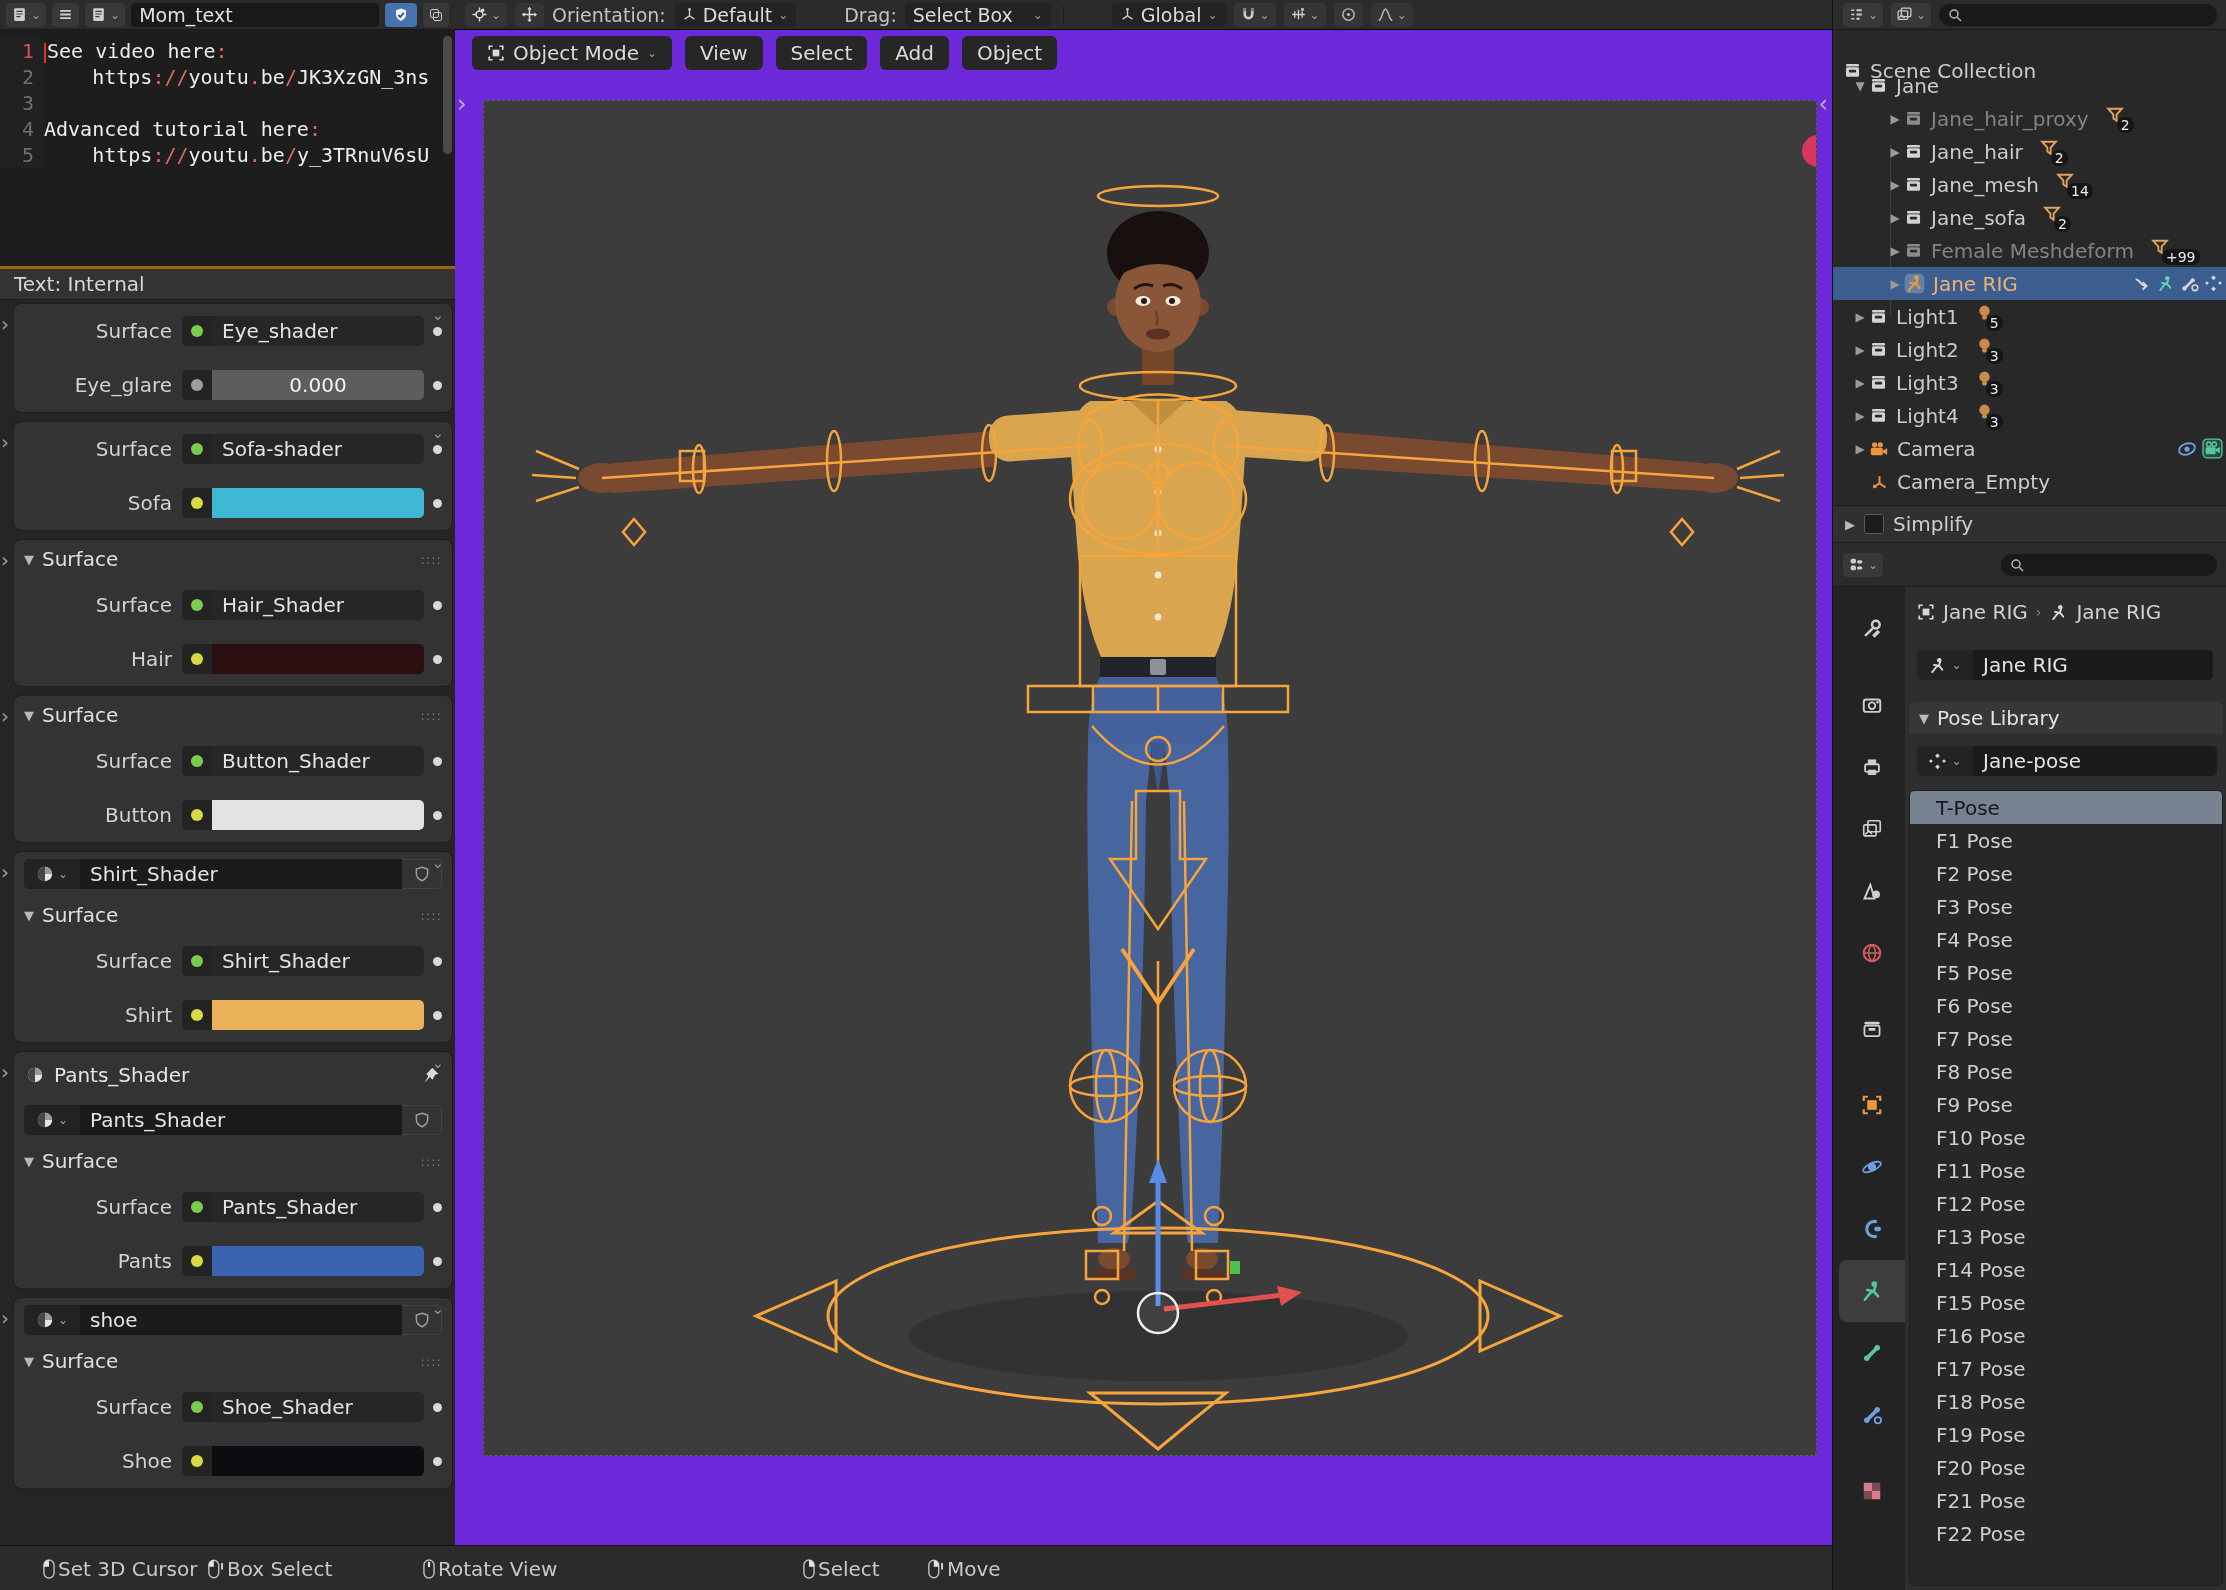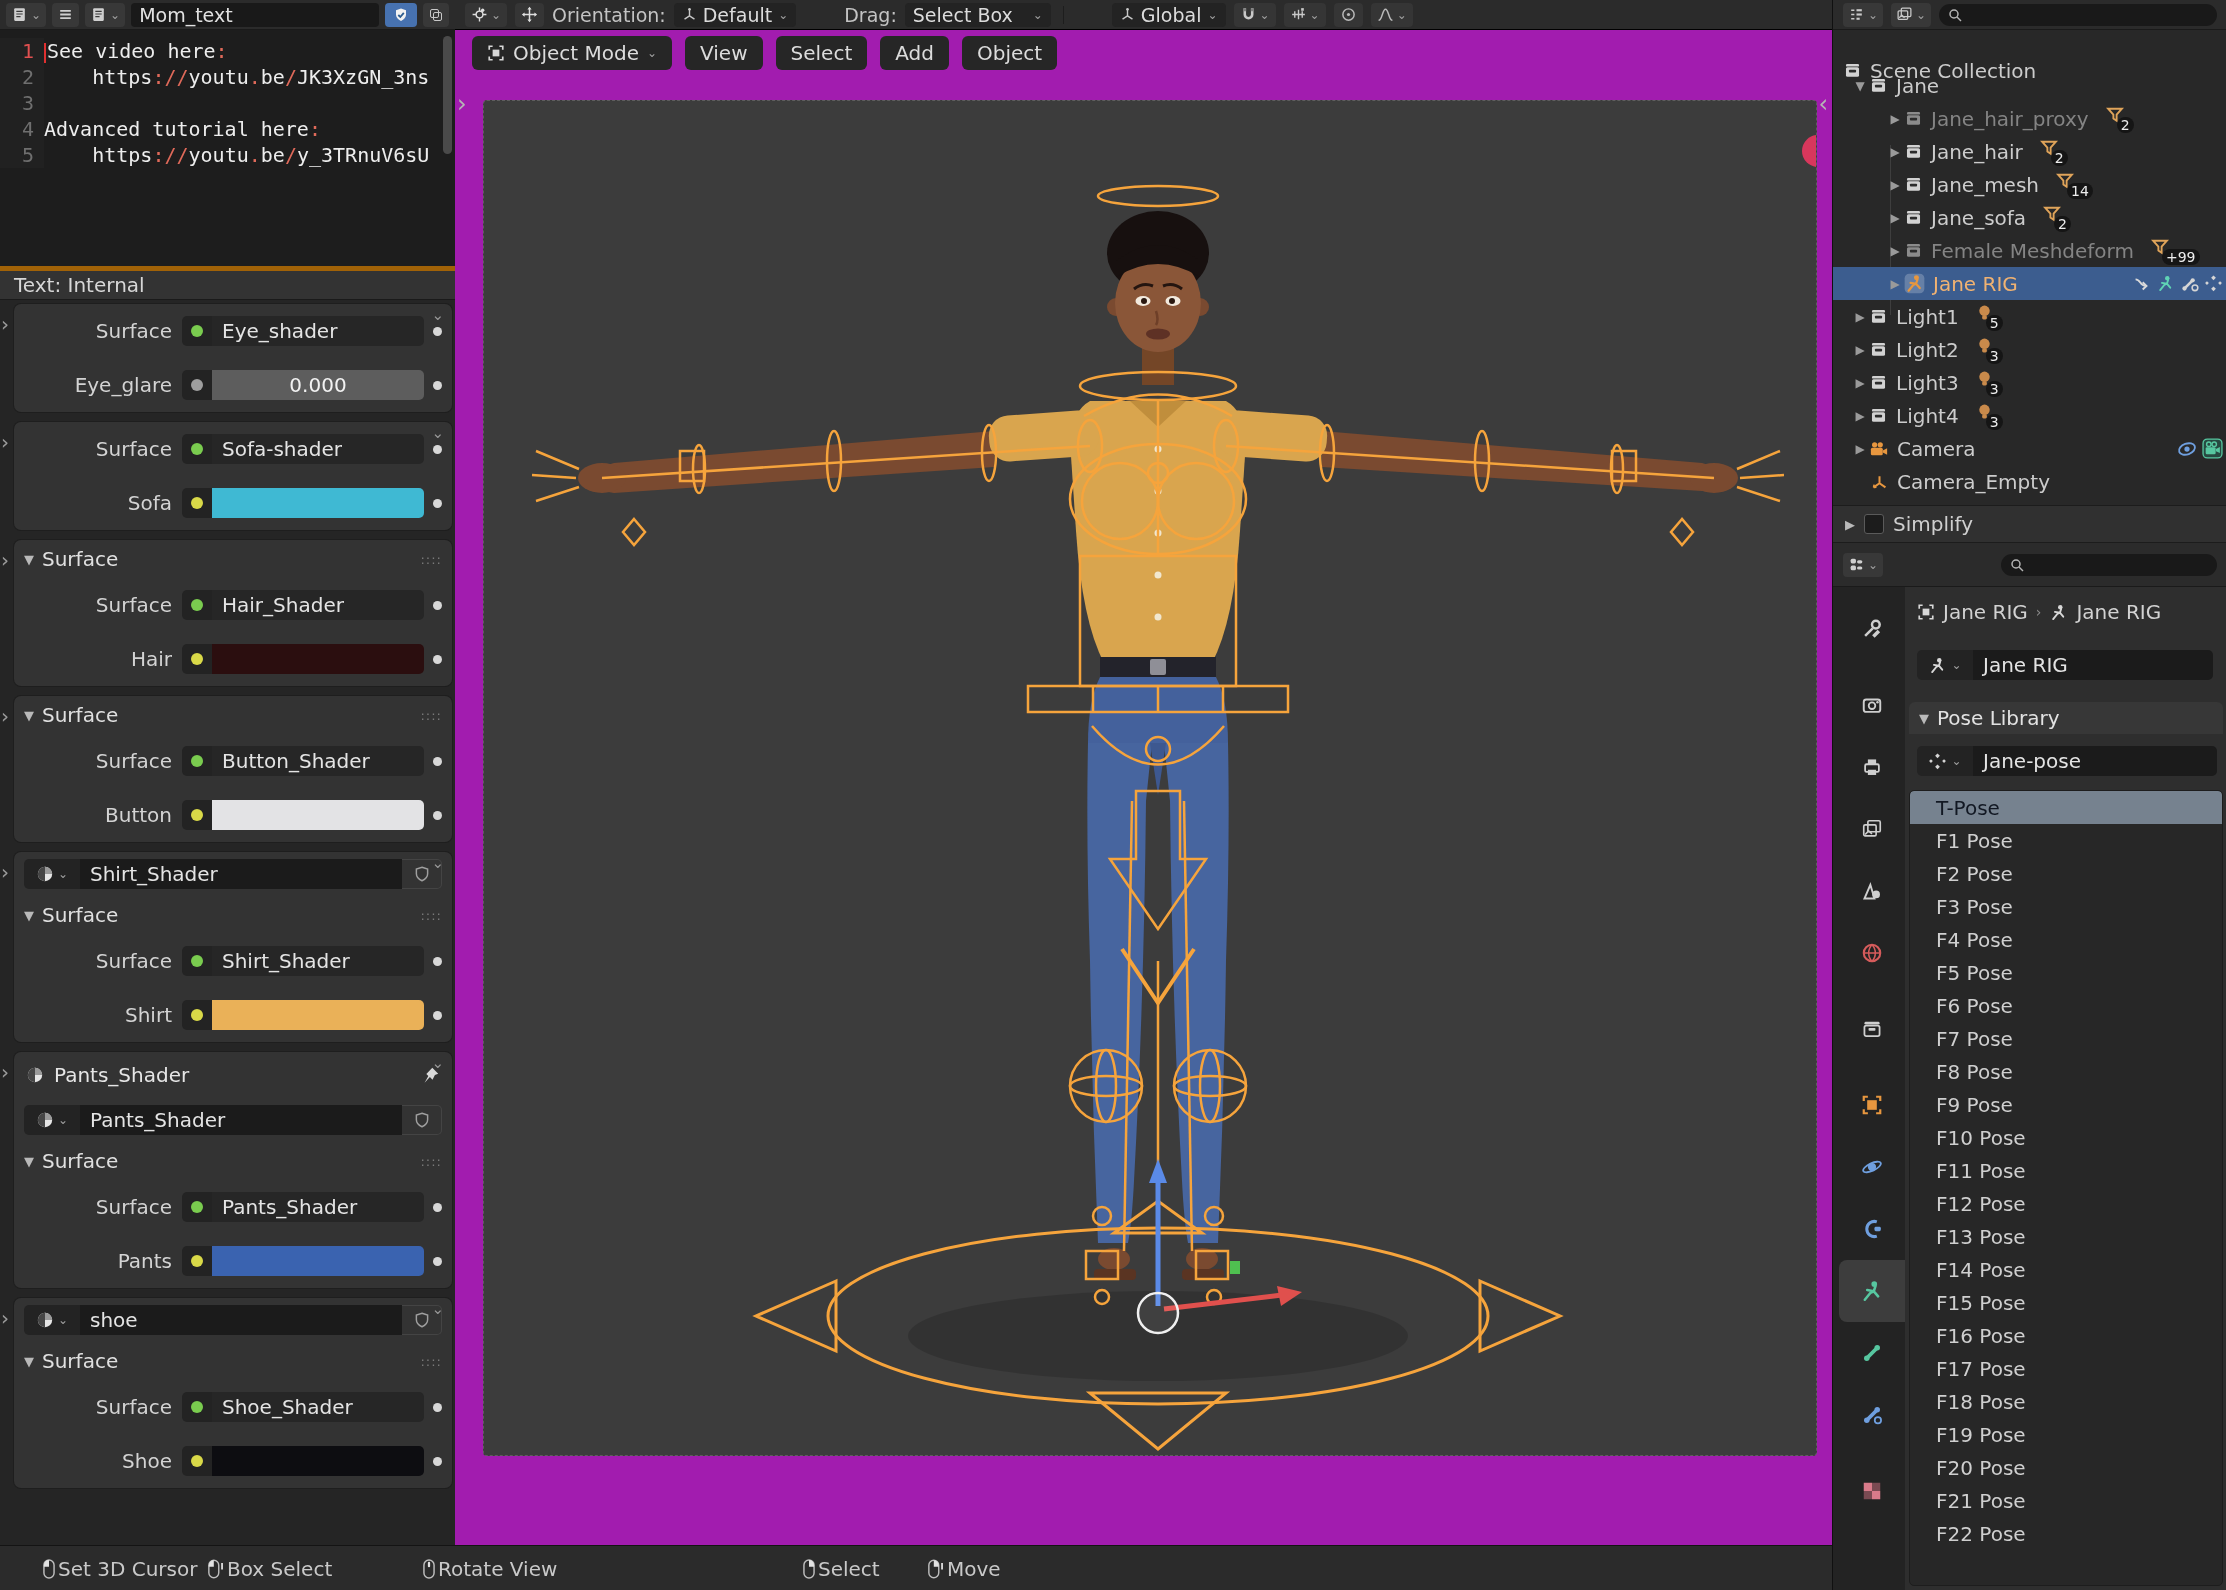--- a/index.html
+++ b/index.html
@@ -16,21 +16,21 @@
   #text-name{flex:1;background:#191919;border-radius:4px;height:24px;display:flex;align-items:center;padding:0 8px;color:#e2e2e2;font-size:19px;}
   #shield-btn{background:#4772b0;border-radius:4px;height:24px;width:32px;display:flex;align-items:center;justify-content:center;}
   #text-body{left:0;top:30px;width:455px;height:236px;background:#1d1d1d;overflow:hidden;}
   .code-line{display:flex;height:26px;line-height:26px;font-family:"DejaVu Sans Mono","Liberation Mono",monospace;font-size:20px;}
   .lnum{width:34px;text-align:right;padding-right:10px;color:#6f6f6f;flex:none;background:#212121;}
   .lnum.cur{color:#e05050;}
   .ltext{white-space:pre;color:#ededed;}
   .punct{color:#e06a5a;}
   .cursor{display:inline-block;width:2px;height:20px;background:#e03030;vertical-align:middle;margin-right:1px;}
   #text-scroll{left:443px;top:36px;width:9px;height:118px;background:#4a4a4a;border-radius:5px;}
-  #text-footer{left:0;top:266px;width:455px;height:34px;background:#333333;border-top:5px solid #a16207;border-bottom:1px solid #1a1a1a;display:flex;align-items:center;padding:0 14px;box-sizing:border-box;color:#d7d7d7;}
+  #text-footer{left:0;top:266px;width:455px;height:34px;background:#333333;border-top:3px solid #a16207;border-bottom:1px solid #1a1a1a;display:flex;align-items:center;padding:0 14px;box-sizing:border-box;color:#d7d7d7;}
 
   
   #shader-region{left:0;top:300px;width:455px;height:1245px;background:#252525;padding:4px 3px 0 14px;box-sizing:border-box;}
   .panel{position:relative;background:#333333;border-radius:7px;margin-bottom:10px;box-shadow:0 0 0 1px #1e1e1e;}
   .edge-arrow{position:absolute;left:-13px;top:10px;color:#9a9a9a;font-size:20px;line-height:1;}
   .panel-chevron{position:absolute;right:8px;top:2px;color:#9a9a9a;font-size:15px;}
   .panel-header{display:flex;align-items:center;height:38px;padding:0 10px;color:#e0e0e0;gap:8px;}
   .panel-header .grip{margin-left:auto;color:#7a7a7a;font-size:13px;letter-spacing:1px;}
   .tri{color:#b9b9b9;font-size:13px;}
   .prop-row{display:flex;align-items:center;height:54px;padding:0 10px;}
@@ -50,21 +50,21 @@
 
   
   #topbar{left:455px;top:0;width:1377px;height:30px;background:#2b2b2b;display:flex;align-items:center;gap:8px;padding:0 10px;box-sizing:border-box;font-size:19px;border-bottom:1px solid #000;}
   .tbtn{display:flex;align-items:center;gap:3px;background:#353535;border-radius:4px;height:24px;padding:0 6px;}
   .tdd{display:flex;align-items:center;gap:6px;background:#232323;border-radius:4px;height:24px;padding:0 8px;color:#dcdcdc;}
   .tlabel{color:#c3c3c3;}
   .chev{color:#9f9f9f;font-size:12px;}
   .tsep{width:1px;height:18px;background:#1d1d1d;margin:0 4px;}
 
   
-  #center{left:455px;top:30px;width:1377px;height:1555px;background:#a21caf;}
+  #center{left:455px;top:30px;width:1377px;height:1555px;background:#6d28d9;}
   #vheader{position:absolute;left:17px;top:6px;display:flex;gap:13px;}
   .vbtn{background:#262626;border-radius:6px;height:34px;display:flex;align-items:center;padding:0 15px;color:#dcdcdc;gap:8px;}
   #viewport{position:absolute;left:28px;top:70px;width:1334px;height:1356px;background:#3c3c3c;border:1px dashed #5e5e5e;border-radius:4px;overflow:hidden;box-sizing:border-box;}
   .vtoggle{position:absolute;color:#b5b5b5;font-size:24px;line-height:1;}
 
   
   #statusbar{left:0;top:1545px;width:1832px;height:45px;background:#2b2b2b;border-top:1px solid #141414;}
   .st-item{position:absolute;top:0;height:45px;display:flex;align-items:center;color:#c9c9c9;}
 
   

